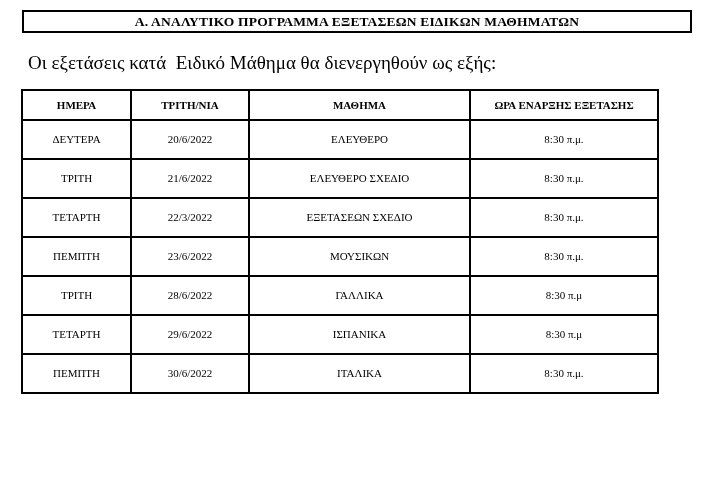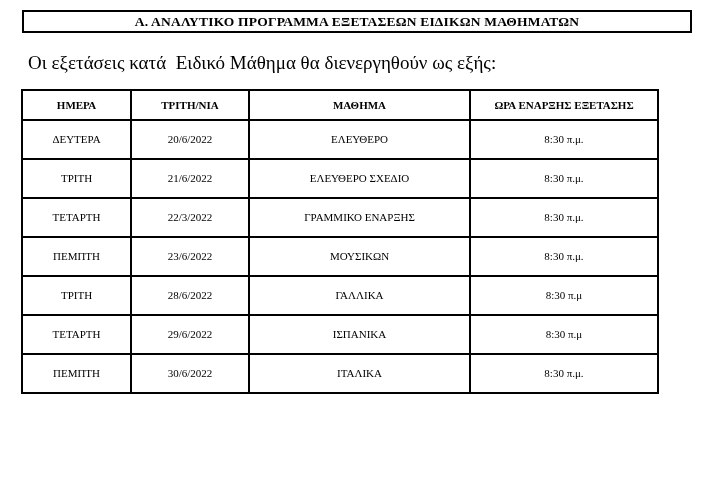--- a/index.html
+++ b/index.html
@@ -102,21 +102,21 @@
       </tr>
       <tr>
         <td>ΤΡΙΤΗ</td>
         <td>21/6/2022</td>
         <td>ΕΛΕΥΘΕΡΟ ΣΧΕΔΙΟ</td>
         <td>8:30 π.μ.</td>
       </tr>
       <tr>
         <td>ΤΕΤΑΡΤΗ</td>
         <td>22/3/2022</td>
-        <td>ΓΡΑΜΜΙΚΟ ΕΝΑΡΞΗΣ</td>
+        <td>ΕΞΕΤΑΣΕΩΝ ΣΧΕΔΙΟ</td>
         <td>8:30 π.μ.</td>
       </tr>
       <tr>
         <td>ΠΕΜΠΤΗ</td>
         <td>23/6/2022</td>
         <td>ΜΟΥΣΙΚΩΝ</td>
         <td>8:30 π.μ.</td>
       </tr>
       <tr>
         <td>ΤΡΙΤΗ</td>

